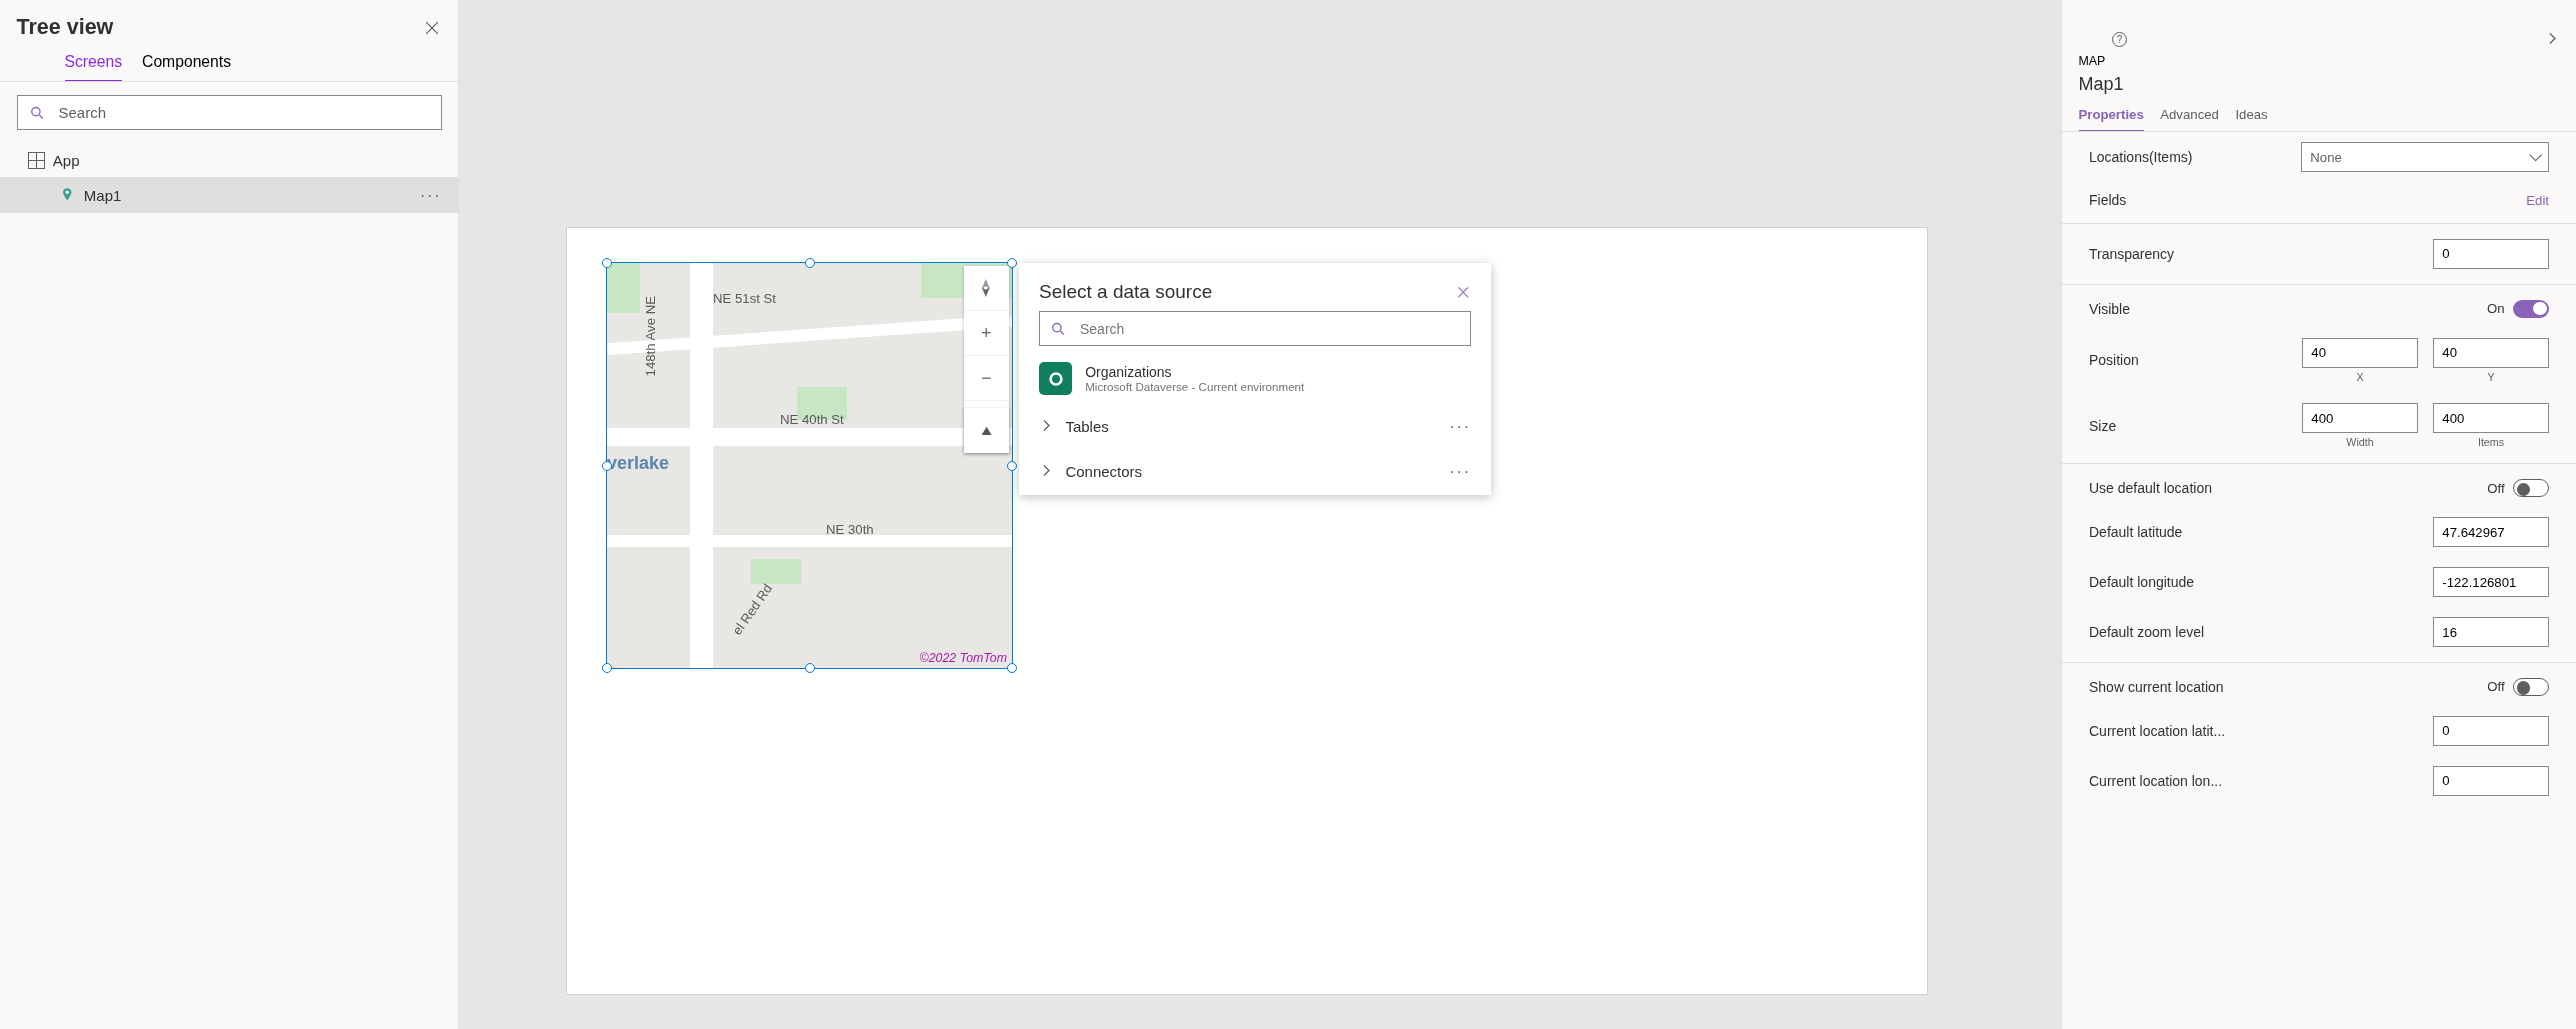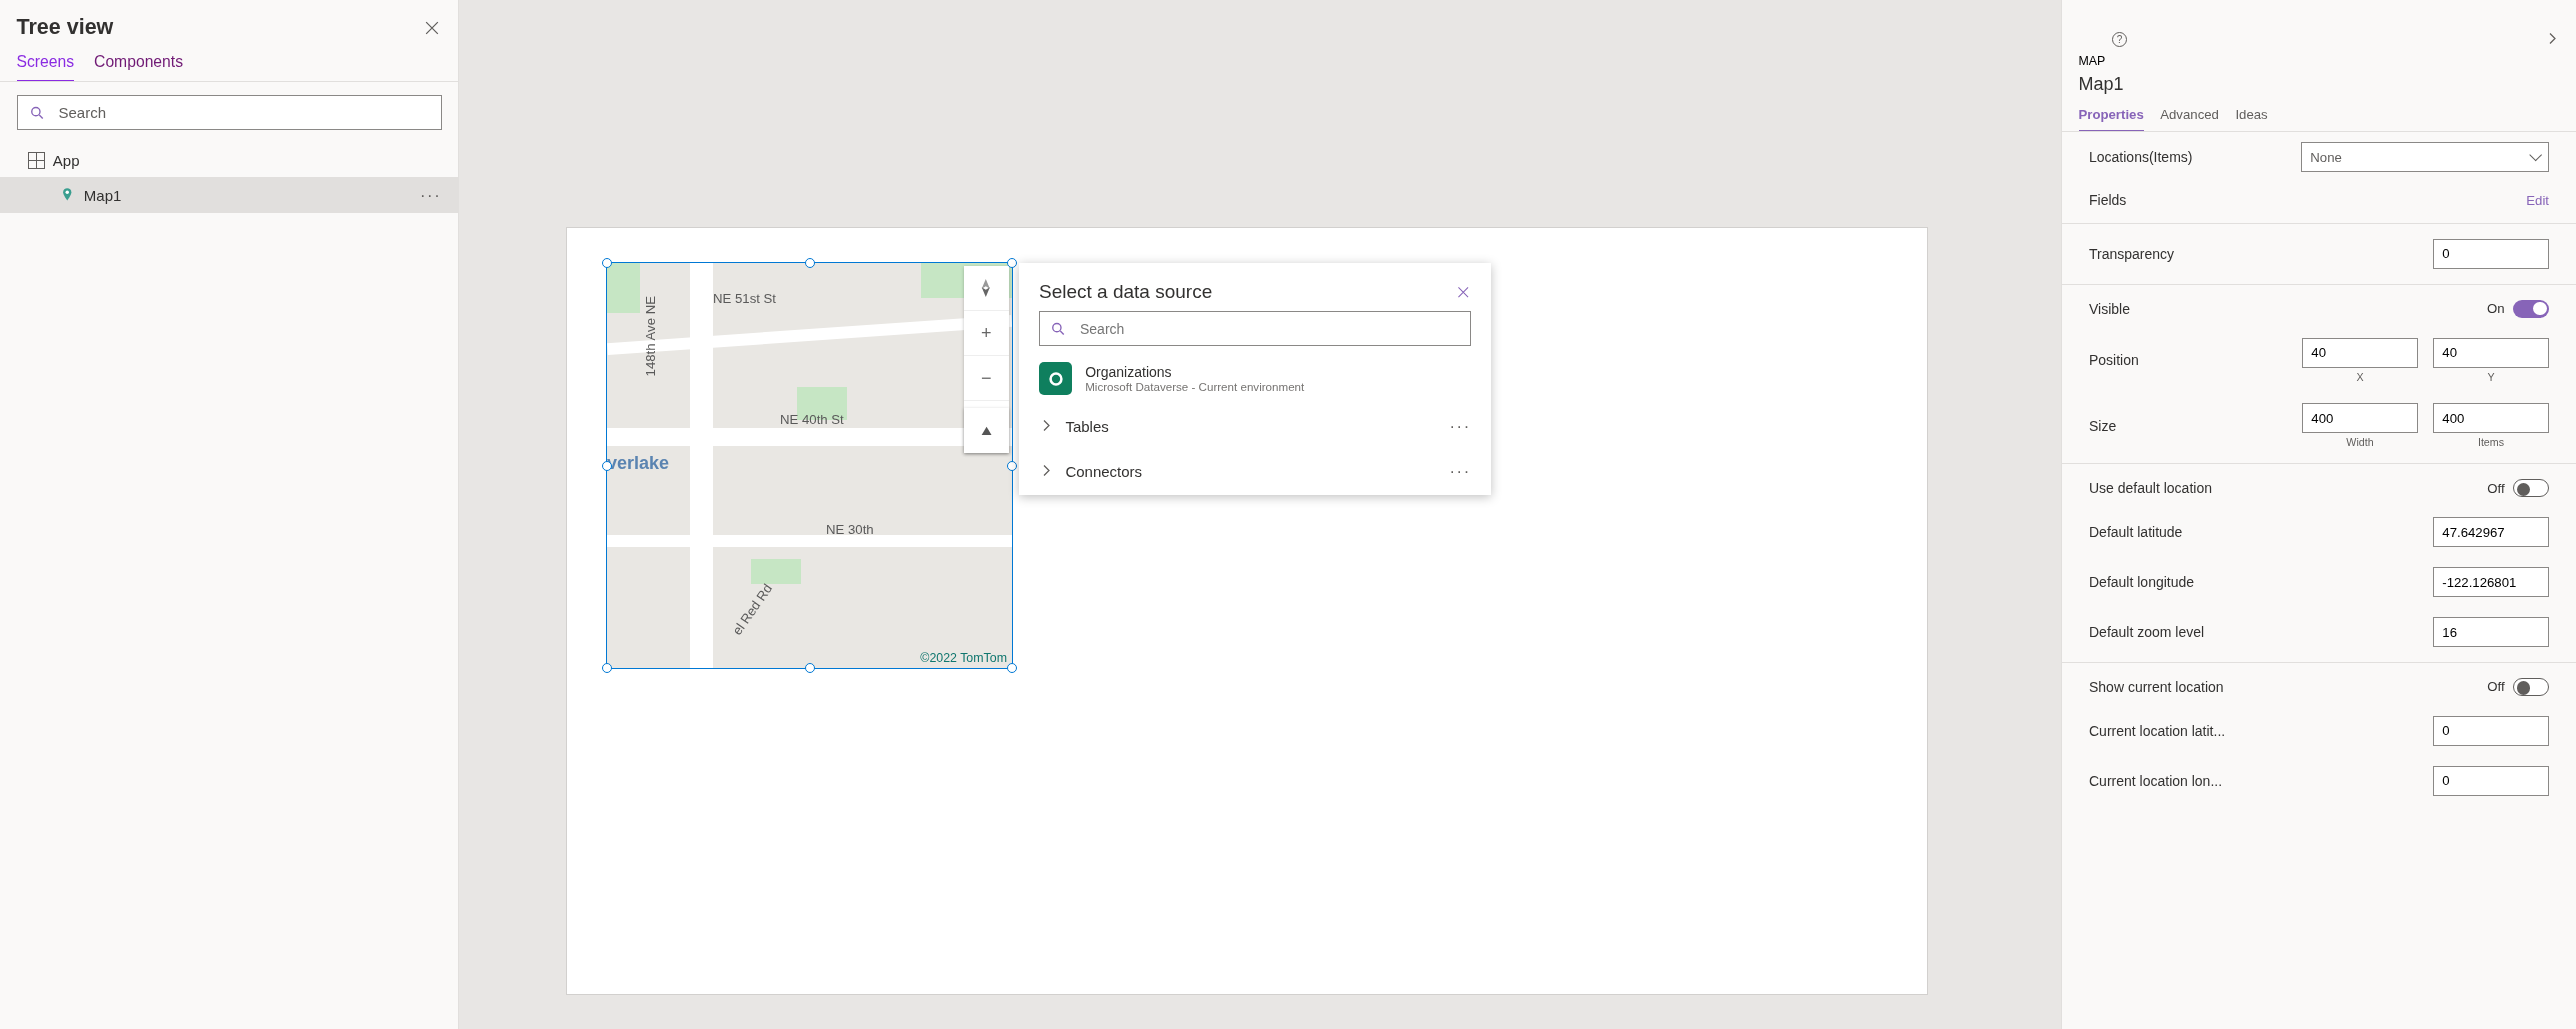--- a/index.html
+++ b/index.html
@@ -4,22 +4,22 @@
 <style>
 * { box-sizing: border-box; margin: 0; padding: 0; font-family: "Segoe UI", -apple-system, sans-serif; }
 body { background: #f3f2f1; display: flex; height: 1030px; width: 2576px; overflow: hidden; font-size: 11.6px; color: #323130; }
 
 
 .left-panel { width: 459px; background: #faf9f8; border-right: 0.8px solid #e1dfdd; display: flex; flex-direction: column; }
 .lp-header { display: flex; align-items: center; justify-content: space-between; padding: 15px 16.5px 8.3px 16.5px; }
 .lp-title { font-size: 21.5px; font-weight: 600; }
 .lp-close { width: 20px; height: 20px; cursor: pointer; color: #605e5c; }
 .lp-tabs { display: flex; gap: 20px; padding: 0 16.5px; border-bottom: 0.8px solid #e1dfdd; }
-.lp-tab { padding: 5px 0 8.3px 0; font-size: 15.7px; color: #701a75; cursor: pointer; border-bottom: 1.7px solid transparent; }
-.lp-tab.active { color: #8a2be2; border-bottom: 1.7px solid #8a2be2; }
+.lp-tab { padding: 5px 0 8.3px 0; font-size: 15.7px; color: #000000; cursor: pointer; border-bottom: 1.7px solid transparent; }
+.lp-tab.active { color: #8a2be2; border-bottom: 1.7px solid #8a2be2; margin-left: 48px; }
 .lp-search-wrap { padding: 13.2px 16.5px 8.3px 16.5px; }
 .lp-search { position: relative; width: 100%; border: 0.8px solid #8a8886; background: #fff; }
 .lp-search input { width: 100%; padding: 8.3px 8.3px 8.3px 41px; border: none; font-size: 15px; outline: none; background: transparent; }
 .lp-search svg { position: absolute; left: 11.6px; top: 50%; transform: translateY(-50%); width: 16.5px; height: 16.5px; color: #8764b8; }
 .lp-search input::placeholder { color: #605e5c; }
 .lp-tree { padding: 5px 0; display:flex; flex-direction:column; }
 .lp-row { display: flex; align-items: center; padding: 8.3px 16.5px; gap: 8.3px; cursor: pointer; font-size: 15px; }
 .lp-row.selected { background: #e1dfdd; }
 .lp-row .chev { width: 10px; color: #605e5c; }
 .lp-row .icn { width: 16.5px; height: 16.5px; }
@@ -44,21 +44,21 @@
 .map-vert { writing-mode: vertical-rl; transform: rotate(180deg); }
 .map-road-a { position:absolute; left:83px; top:0; width:23px; height:100%; background:#fff; }
 .map-road-b { position:absolute; left:0; top:165px; width:100%; height:18px; background:#fff; }
 .map-road-c { position:absolute; left:0; top:66px;  width:100%; height:11.6px; background:#fff; transform:rotate(-4deg); }
 .map-road-d { position:absolute; left:0; top:272px; width:100%; height:11.6px; background:#fff; }
 .map-green { position:absolute; background:#c6e6c4; }
 .map-overlay-btns { position:absolute; right:3.3px; top:3.3px; width:45px; background:#fff; box-shadow:0 0.8px 3.3px rgba(0,0,0,0.25); display:flex; flex-direction:column; }
 .map-ov-btn { height:45px; display:flex; align-items:center; justify-content:center; border-bottom:0.8px solid #eee; font-size:18px; color:#666; cursor:pointer; }
 .map-ov-btn:last-child { border-bottom:none; }
 .map-ov-gap { height:6.6px; background:transparent; }
-.map-copyright { position:absolute; right:5px; bottom:3.3px; font-size:12.4px; color:#0f766e; }
+.map-copyright { position:absolute; right:5px; bottom:3.3px; font-size:12.4px; color:#a21caf;font-style:italic; }
 
 
 .popup { position:absolute; left:452px; top:35px; width:472px; background:#fff; box-shadow:0 1.7px 10px rgba(0,0,0,0.25); }
 .popup-header { display:flex; align-items:center; justify-content:space-between; padding:18px 20px 8.3px 20px; }
 .popup-title { font-size:19px; font-weight:500; }
 .popup-close { width:16.5px; height:16.5px; cursor:pointer; color:#8764b8; }
 .popup-search-wrap { padding:0 20px 8.3px 20px; }
 .popup-search { position:relative; border:0.8px solid #8a8886; }
 .popup-search input { width:100%; padding:8.3px 8.3px 8.3px 40px; border:none; font-size:14px; outline:none; }
 .popup-search svg { position:absolute; left:10px; top:50%; transform:translateY(-50%); width:16.5px; height:16.5px; color:#8764b8; }

